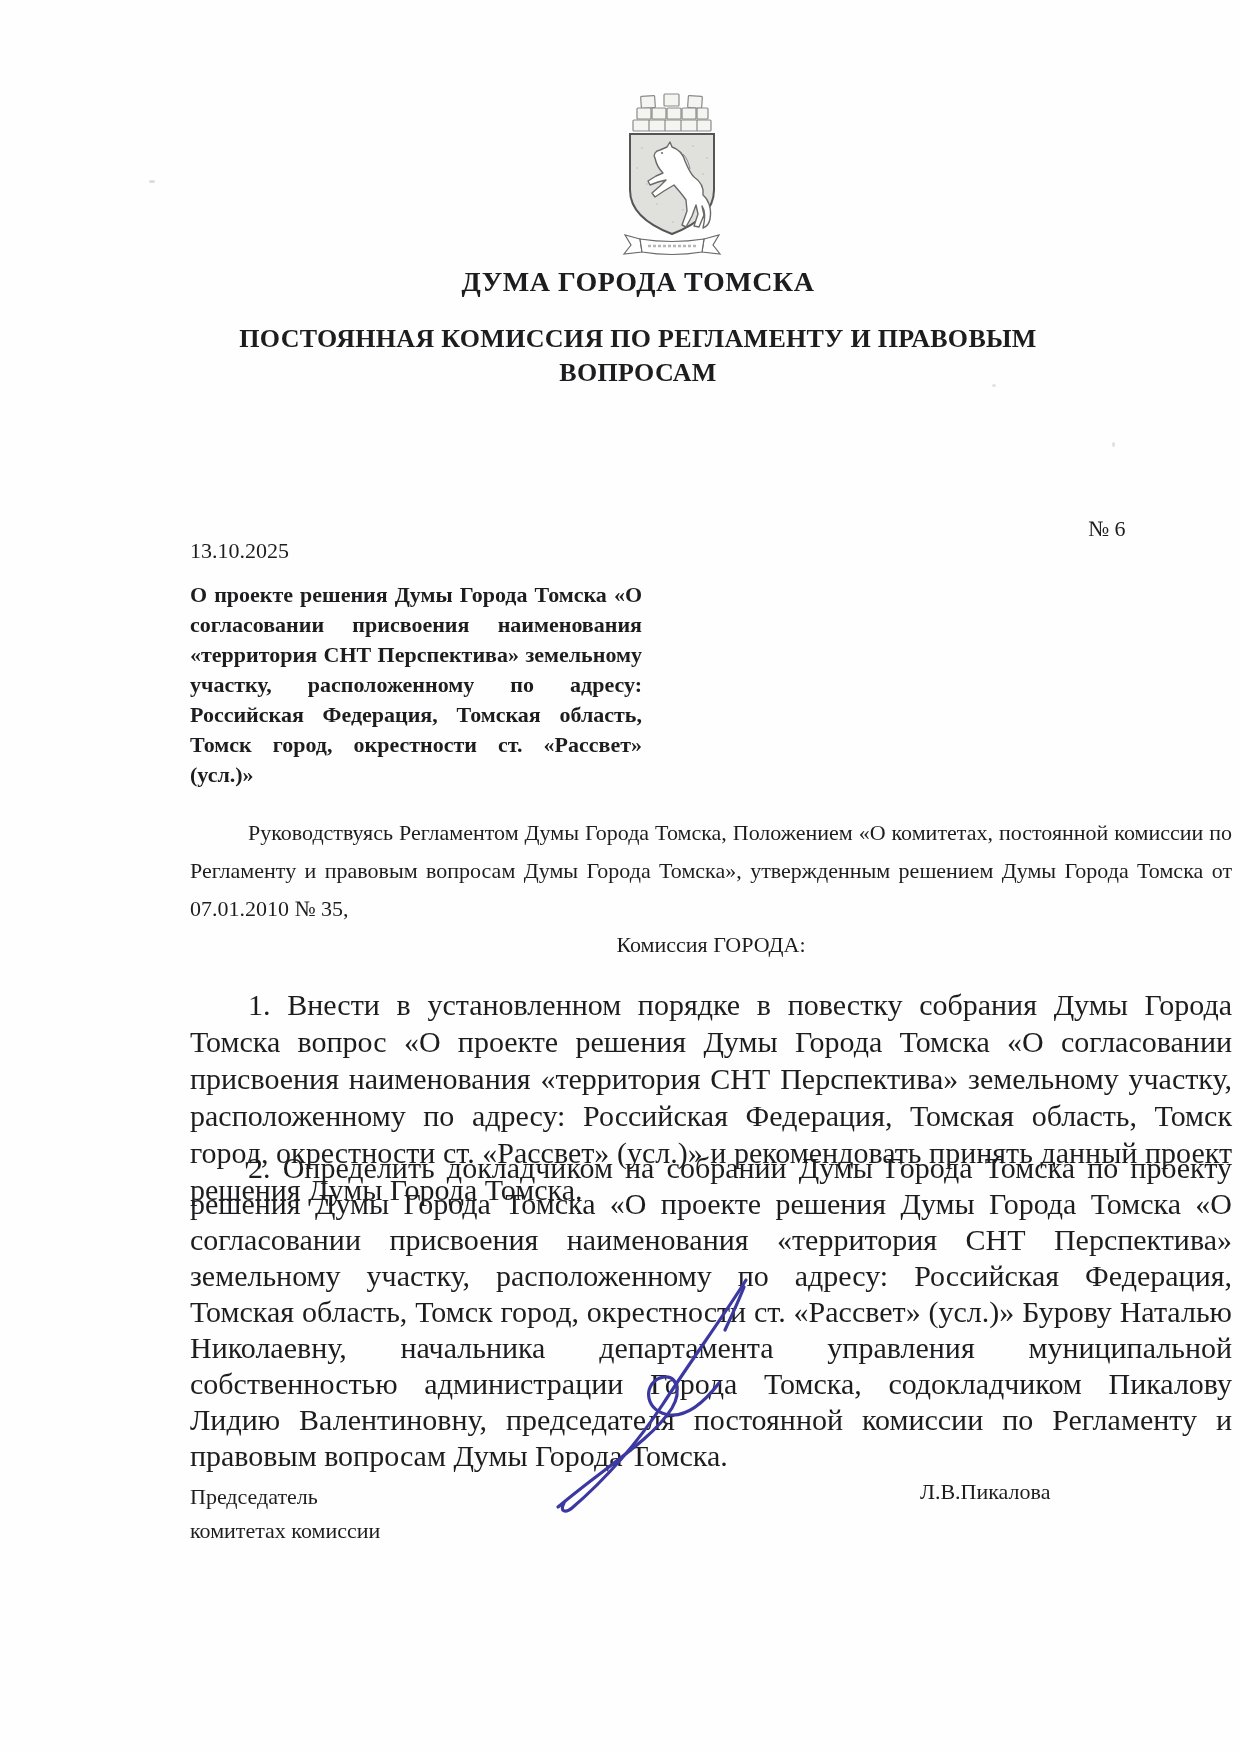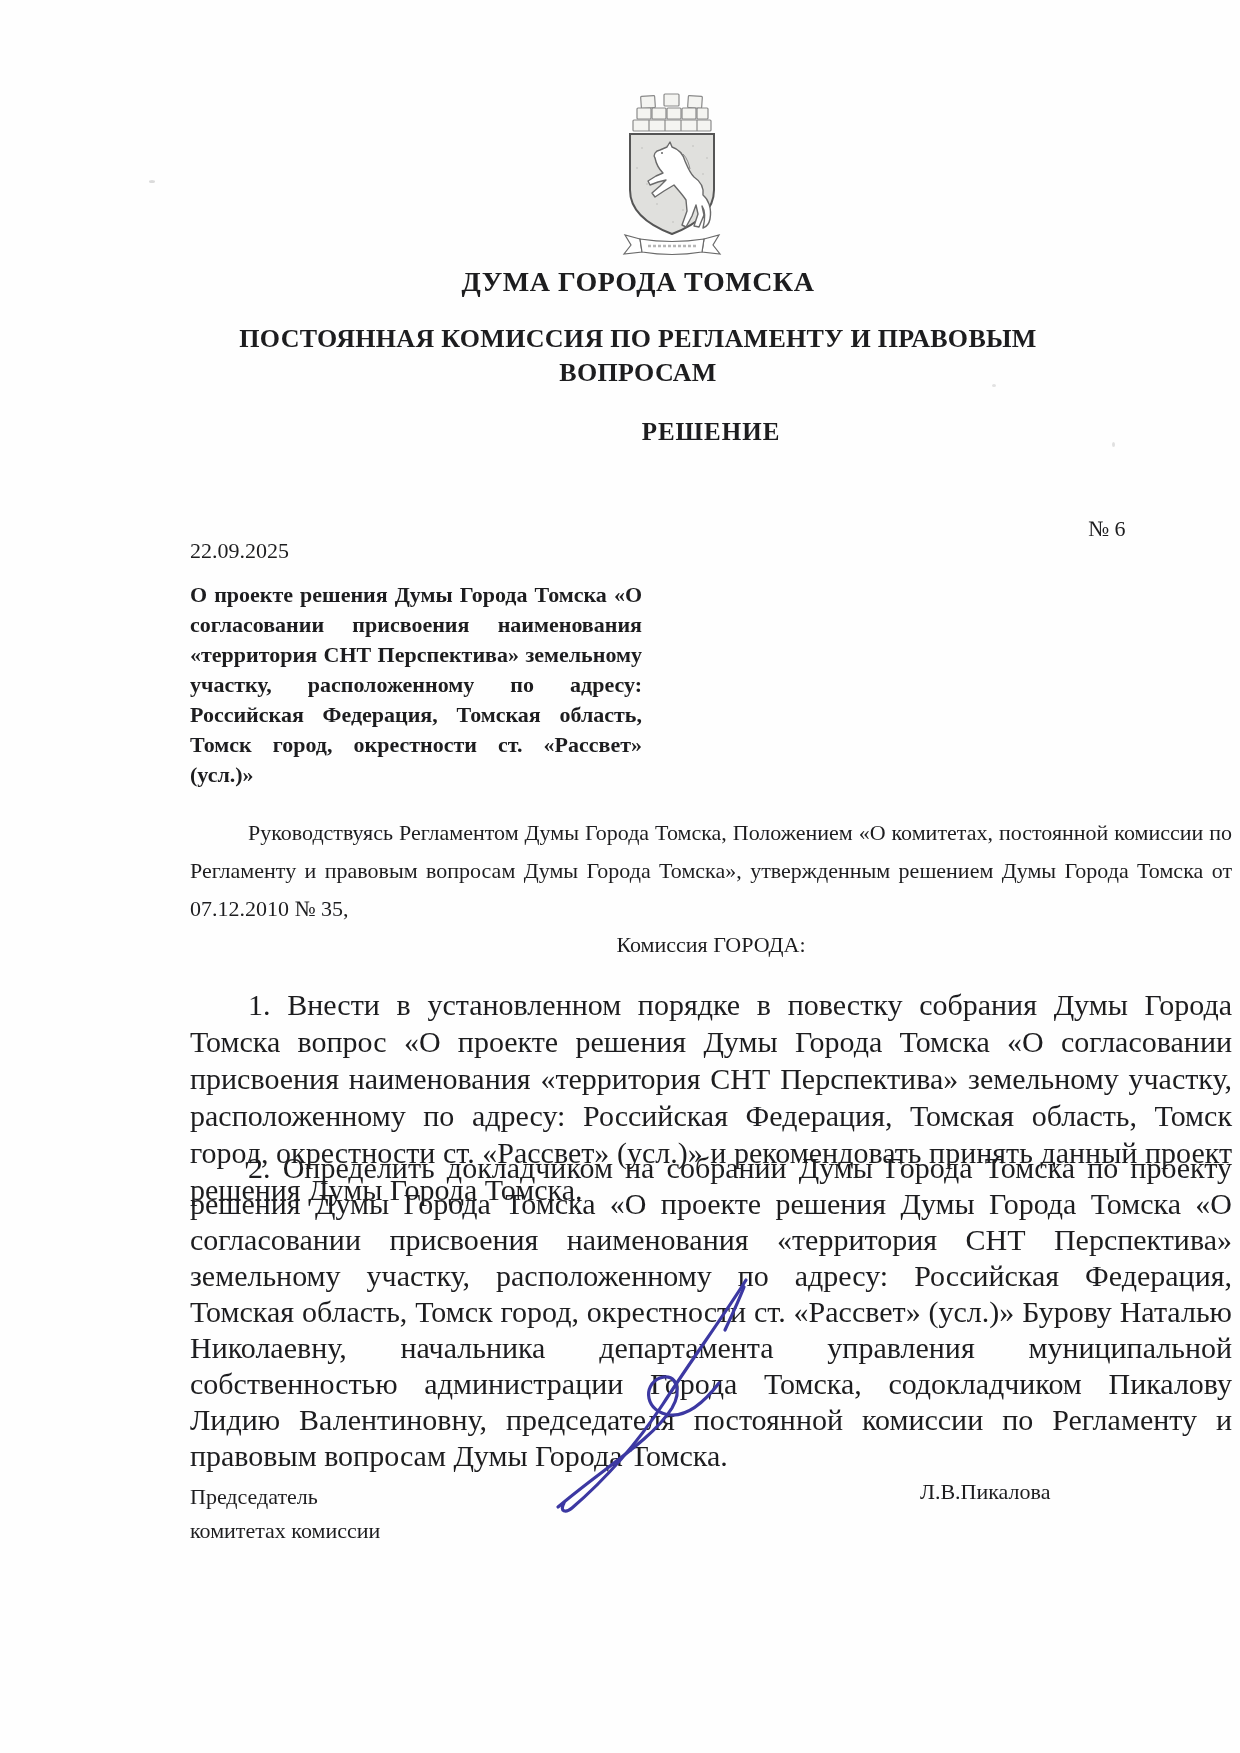--- a/index.html
+++ b/index.html
@@ -96,28 +96,27 @@
       </g>
     </svg>
   </div>
 
   <div class="abs center-headers org-title">ДУМА ГОРОДА ТОМСКА</div>
 
   <div class="abs center-headers commission-title">
     <span>ПОСТОЯННАЯ КОМИССИЯ ПО РЕГЛАМЕНТУ И ПРАВОВЫМ ВОПРОСАМ</span>
   </div>
 
-  <div class="abs doc-type">РЕШЕНИЕ</div>
 
   <div class="abs doc-number">№ 6</div>
-  <div class="abs doc-date">22.09.2025</div>
+  <div class="abs doc-date">13.10.2025</div>
 
   <div class="abs subject">О проекте решения Думы Города Томска «О согласовании присвоения наименования «территория СНТ Перспектива» земельному участку, расположенному по адресу: Российская Федерация, Томская область, Томск город, окрестности ст. «Рассвет» (усл.)»</div>
 
-  <div class="abs preamble">Руководствуясь Регламентом Думы Города Томска, Положением «О комитетах, постоянной комиссии по Регламенту и правовым вопросам Думы Города Томска», утвержденным решением Думы Города Томска от 07.12.2010 № 35,</div>
+  <div class="abs preamble">Руководствуясь Регламентом Думы Города Томска, Положением «О комитетах, постоянной комиссии по Регламенту и правовым вопросам Думы Города Томска», утвержденным решением Думы Города Томска от 07.01.2010 № 35,</div>
 
   <div class="abs resolution-heading">Комиссия ГОРОДА:</div>
 
   <div class="abs item item-1">1. Внести в установленном порядке в повестку собрания Думы Города Томска вопрос «О проекте решения Думы Города Томска «О согласовании присвоения наименования «территория СНТ Перспектива» земельному участку, расположенному по адресу: Российская Федерация, Томская область, Томск город, окрестности ст. «Рассвет» (усл.)» и рекомендовать принять данный проект решения Думы Города Томска.</div>
   <div class="abs item item-2">2. Определить докладчиком на собрании Думы Города Томска по проекту решения Думы Города Томска «О проекте решения Думы Города Томска «О согласовании присвоения наименования «территория СНТ Перспектива» земельному участку, расположенному по адресу: Российская Федерация, Томская область, Томск город, окрестности ст. «Рассвет» (усл.)» Бурову Наталью Николаевну, начальника департамента управления муниципальной собственностью администрации Города Томска, содокладчиком Пикалову Лидию Валентиновну, председателя постоянной комиссии по Регламенту и правовым вопросам Думы Города Томска.</div>
 
   <div class="abs sig-position">
     <div>Председатель</div>
     <div>комитетах комиссии</div>
   </div>

